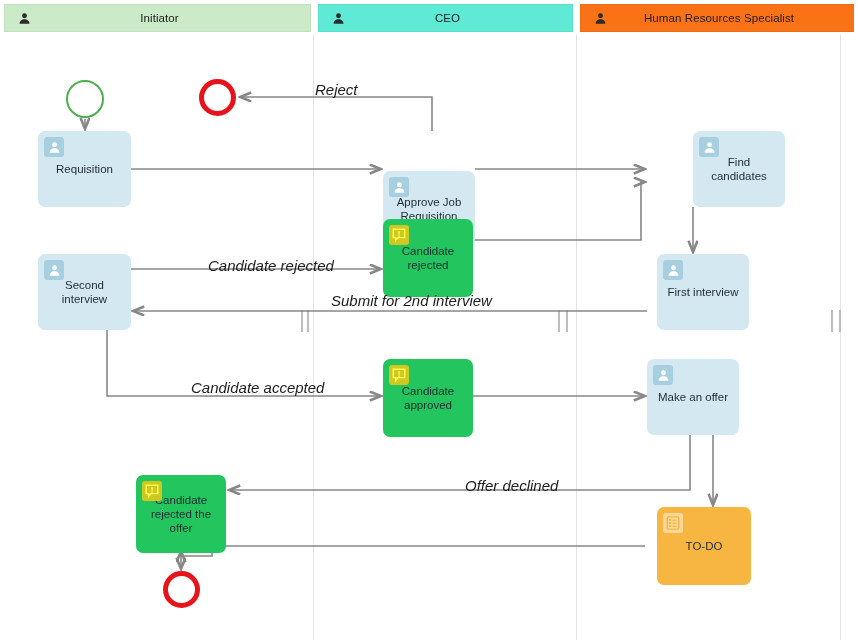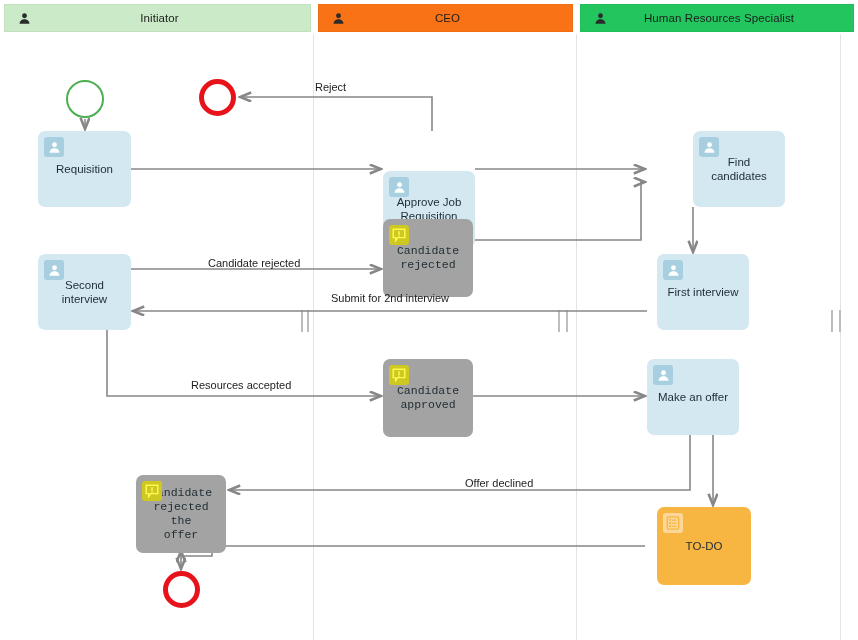--- a/index.html
+++ b/index.html
@@ -86,42 +86,43 @@
     top: 6px;
     width: 20px;
     height: 20px;
     border-radius: 3px;
     display: flex;
     align-items: center;
     justify-content: center;
   }
   .task.user  { background: #d4e8f2; }
   .task.user .badge  { background: #a8cfe0; }
-  .task.note  { background: #a3a3a3; font-family: Liberation Mono, monospace; }
+  .task.note  { background: #22c55e; }
   .task.note .badge  { background: #cfc823; }
   .task.todo  { background: #f7b541; margin-left: 12px; }
   .task.todo .badge  { background: #fbd899; }
 
   
   .event {
     position: absolute;
     border-radius: 50%;
     box-sizing: border-box;
     background: #ffffff;
   }
   .event.start { border: 2px solid #4caf50; }
   .event.end   { border: 5px solid #e8131a; }
 
   
   .edge-label {
     position: absolute;
-    font-size: 11px;
+    font-size: 15px;
     color: #1d1d1d;
     white-space: nowrap;
     background: transparent;
+    font-style: italic;
   }
   
   #connectors {
     position: absolute;
     left: 0;
     top: 0;
     width: 858px;
     height: 640px;
     pointer-events: none;
   }
@@ -140,30 +141,30 @@
   <div id="lane-headers">
       <div class="lane-header" style="left: 4px; width: 307px; background: rgb(203, 234, 199);">
         <span class="lane-icon">
           <svg width="13" height="13" viewBox="0 0 16 16" aria-hidden="true">
             <circle cx="8" cy="4.6" r="3" fill="#2b2b2b"></circle>
             <path d="M1.9 14.6c0-3.4 2.7-5.6 6.1-5.6s6.1 2.2 6.1 5.6z" fill="#2b2b2b"></path>
           </svg>
         </span>
         <span class="lane-title">Initiator</span>
       </div>
-      <div class="lane-header" style="left: 318px; width: 255px; background: #f97316; justify-content: center;">
+      <div class="lane-header" style="left: 318px; width: 255px; background: #5eead4; justify-content: center;">
         <span class="lane-icon">
           <svg width="13" height="13" viewBox="0 0 16 16" aria-hidden="true">
             <circle cx="8" cy="4.6" r="3" fill="#2b2b2b"></circle>
             <path d="M1.9 14.6c0-3.4 2.7-5.6 6.1-5.6s6.1 2.2 6.1 5.6z" fill="#2b2b2b"></path>
           </svg>
         </span>
         <span class="lane-title">CEO</span>
       </div>
-      <div class="lane-header" style="left: 580px; width: 274px; background: #22c55e;">
+      <div class="lane-header" style="left: 580px; width: 274px; background: #f97316;">
         <span class="lane-icon">
           <svg width="13" height="13" viewBox="0 0 16 16" aria-hidden="true">
             <circle cx="8" cy="4.6" r="3" fill="#2b2b2b"></circle>
             <path d="M1.9 14.6c0-3.4 2.7-5.6 6.1-5.6s6.1 2.2 6.1 5.6z" fill="#2b2b2b"></path>
           </svg>
         </span>
         <span class="lane-title">Human Resources Specialist</span>
       </div>
     </div>
 
@@ -313,17 +314,17 @@
           </svg>
         </span>
         <span class="task-label">TO-DO</span>
       </div>
     </div>
 
   <div id="edge-labels">
       <div class="edge-label" style="left: 315px; top: 81px;">Reject</div>
       <div class="edge-label" style="left: 208px; top: 257px;">Candidate rejected</div>
       <div class="edge-label" style="left: 331px; top: 292px;">Submit for 2nd interview</div>
-      <div class="edge-label" style="left: 191px; top: 379px;">Resources accepted</div>
+      <div class="edge-label" style="left: 191px; top: 379px;">Candidate accepted</div>
       <div class="edge-label" style="left: 421px; top: 477px; margin-left: 44px;">Offer declined</div>
     </div>
 
 </div>
 
 </body></html>

